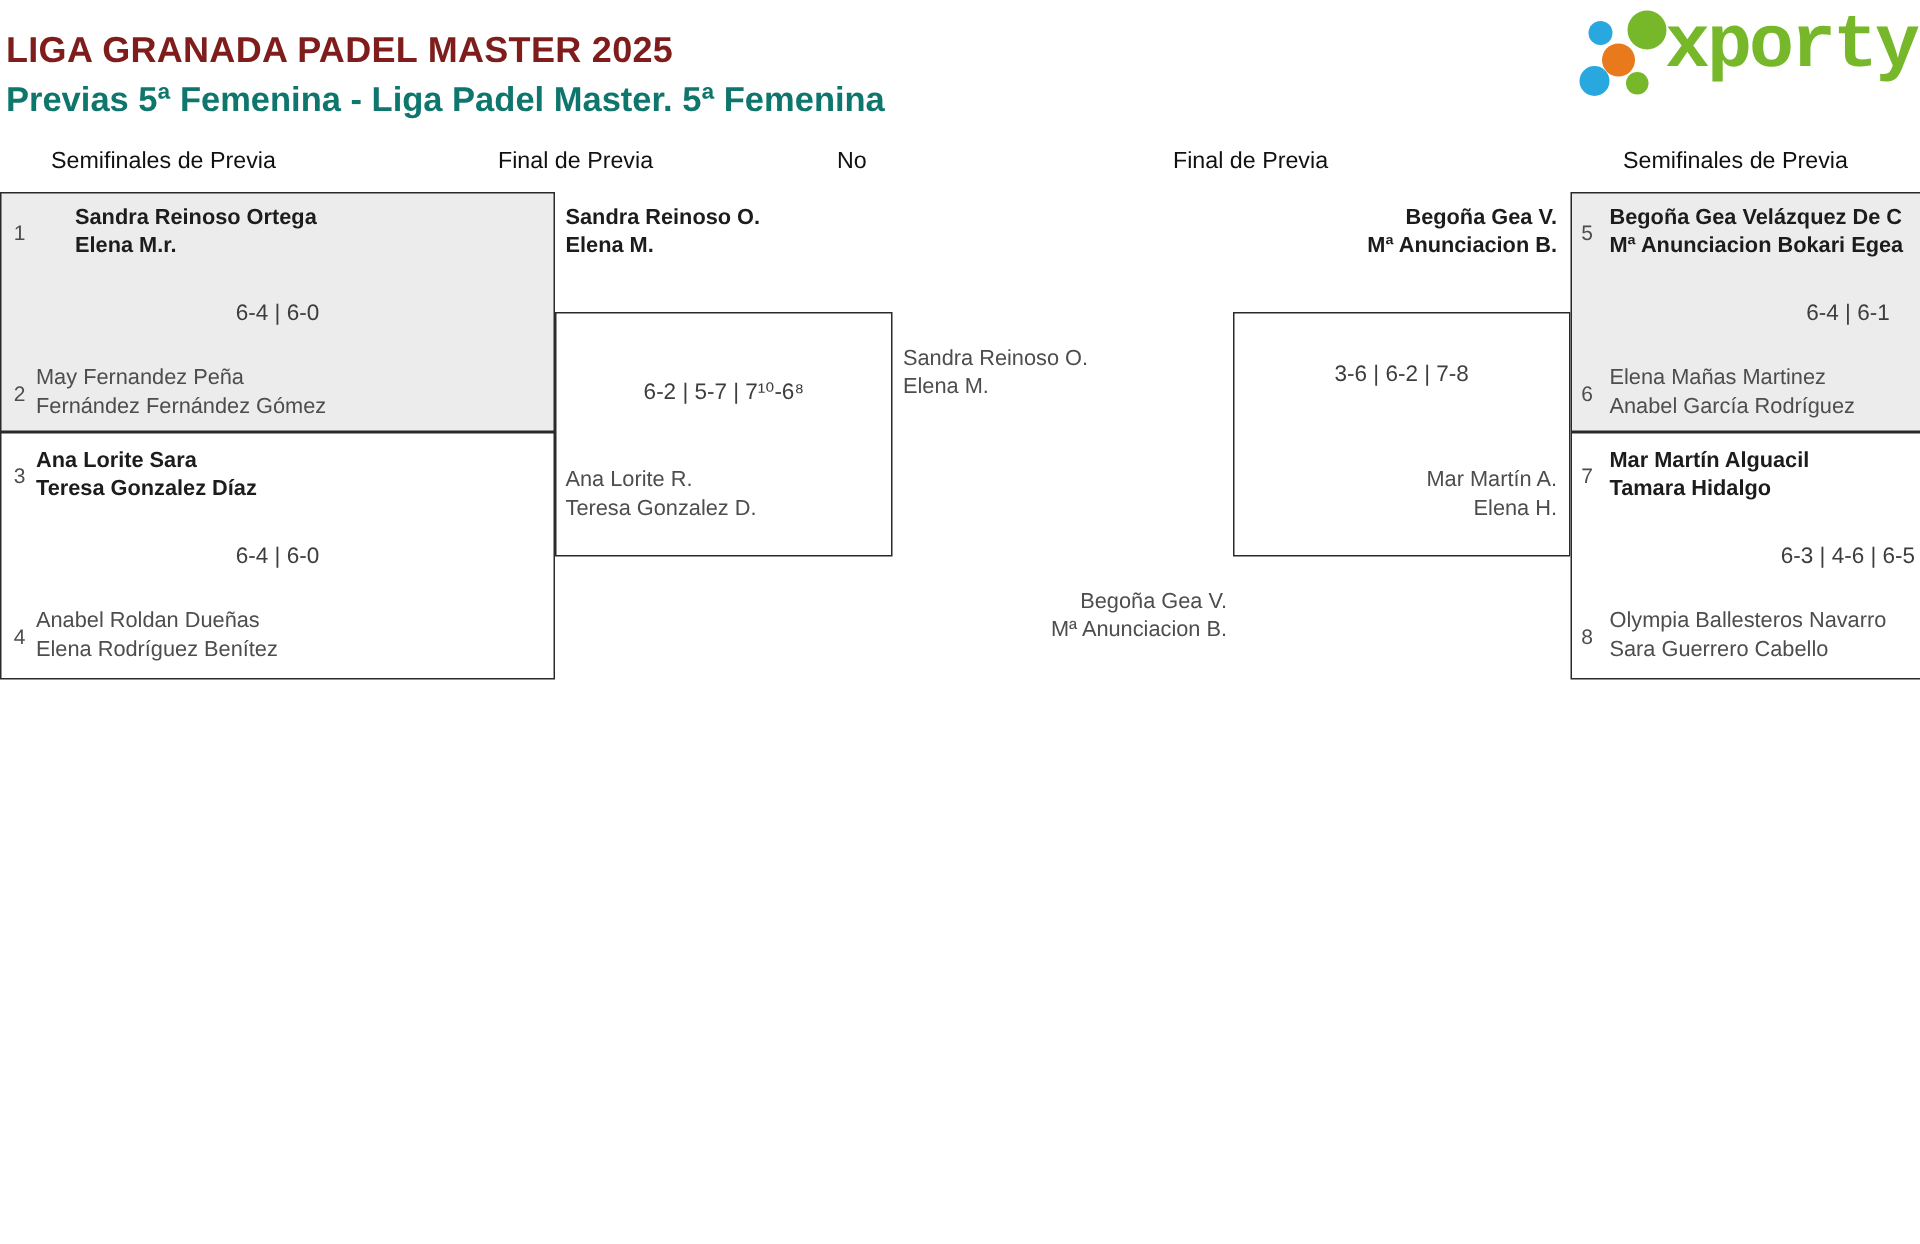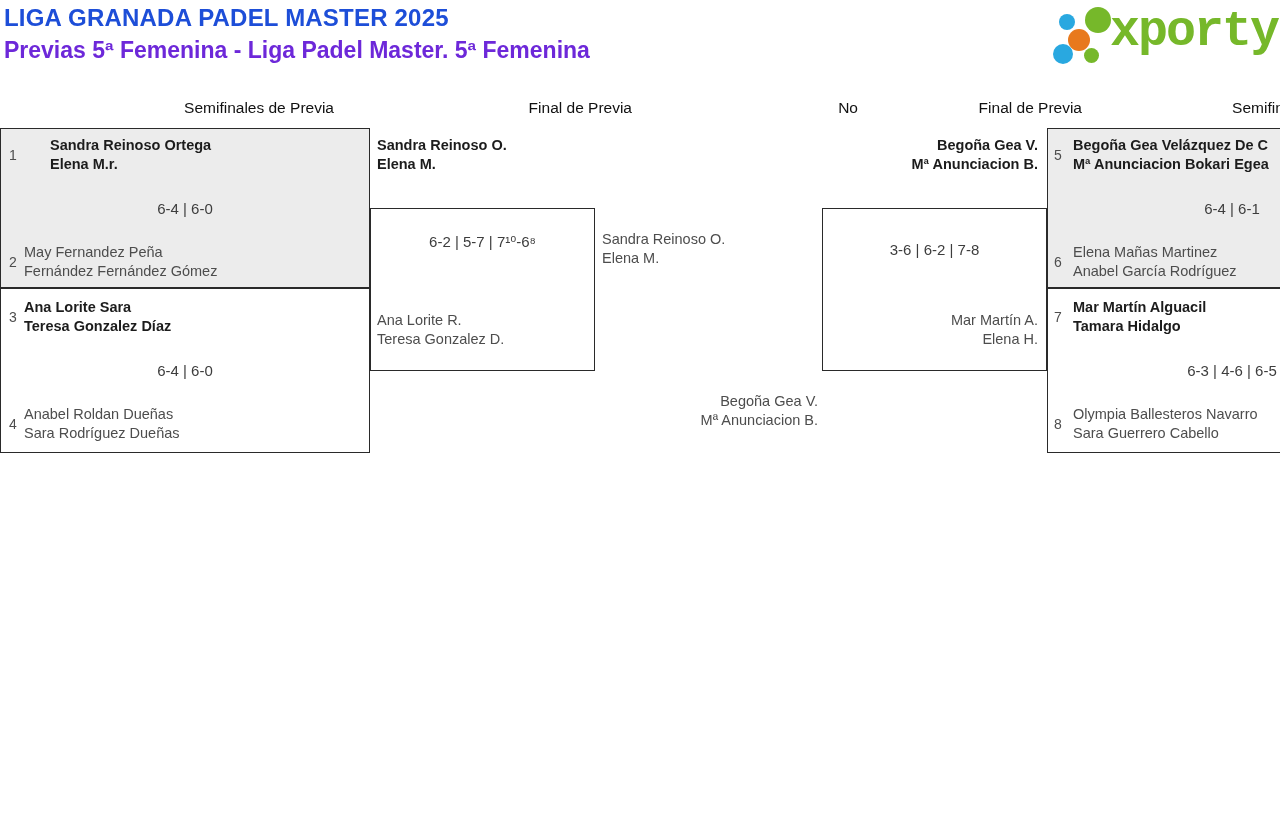--- a/index.html
+++ b/index.html
@@ -12,48 +12,49 @@
     overflow: hidden;
     background: #ffffff;
   }
   .abs { position: absolute; }
 
   
   .title1 {
     font-size: 24px;
     line-height: 32px;
     font-weight: 700;
-    color: #1d4ed8;
+    color: #7f1d1d;
     letter-spacing: 0.2px;
+    margin-top: 16px;
   }
   .title2 {
     font-size: 23px;
     line-height: 32px;
     font-weight: 700;
-    color: #6d28d9;
+    color: #0f766e;
   }
 
   
   .logo { width: 232px; height: 70px; cursor: pointer; font-family: Liberation Mono, monospace; }
   .dot { position: absolute; border-radius: 50%; }
   .logo-text {
     position: absolute;
     left: 62px;
     top: -6px;
     font-size: 50px;
     line-height: 72px;
     font-weight: 800;
     letter-spacing: -2px;
     color: #76b82a;
   }
 
   
   .round-header {
     width: 300px;
-    text-align: right;
+    text-align: left;
     font-size: 15.5px;
     color: #111111;
   }
 
   
   .match-box {
     border: 1px solid #2a2a2a;
     background: #ffffff;
   }
   .match-box.shaded { background: #ececec; }
@@ -116,28 +117,28 @@
 
   <div class="abs seed" style="left:6px; top:308px;">3</div>
   <div class="abs team winner" style="left:24px; top:298px;">
     <div>Ana Lorite Sara</div>
     <div>Teresa Gonzalez Díaz</div>
   </div>
   <div class="abs score" style="left:0; top:361px; width:370px;">6-4 | 6-0</div>
   <div class="abs seed" style="left:6px; top:415px;">4</div>
   <div class="abs team" style="left:24px; top:405px;">
     <div>Anabel Roldan Dueñas</div>
-    <div>Sara Rodríguez Dueñas</div>
+    <div>Elena Rodríguez Benítez</div>
   </div>
 
   <div class="abs team winner" style="left:377px; top:136px;">
     <div>Sandra Reinoso O.</div>
     <div>Elena M.</div>
   </div>
-  <div class="abs score" style="left:370px; top:232px; width:225px;">6-2 | 5-7 | 7¹⁰-6⁸</div>
+  <div class="abs score" style="left:370px; top:252px; width:225px;">6-2 | 5-7 | 7¹⁰-6⁸</div>
   <div class="abs team" style="left:377px; top:311px;">
     <div>Ana Lorite R.</div>
     <div>Teresa Gonzalez D.</div>
   </div>
 
   <div class="abs team" style="left:602px; top:230px;">
     <div>Sandra Reinoso O.</div>
     <div>Elena M.</div>
   </div>
   <div class="abs team right" style="left:595px; top:392px; width:223px;">

